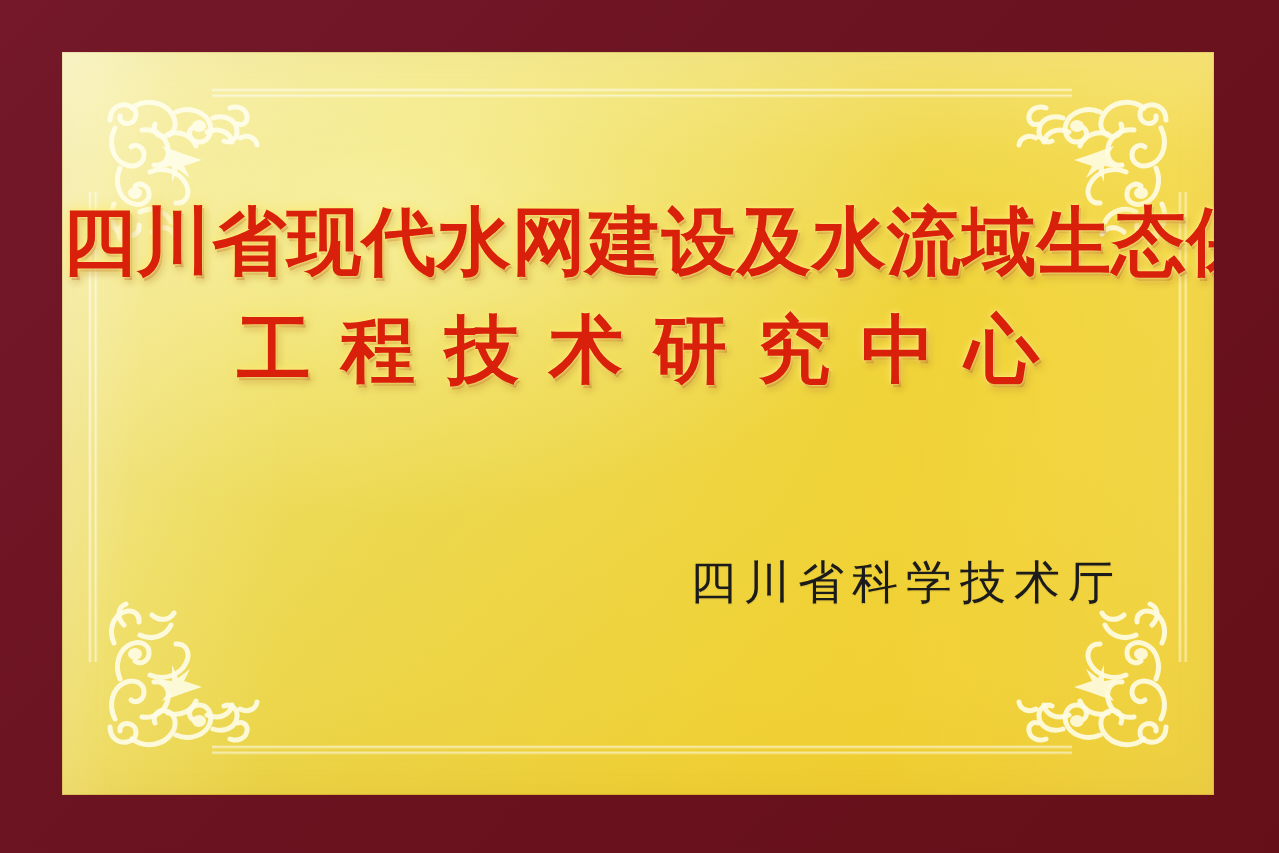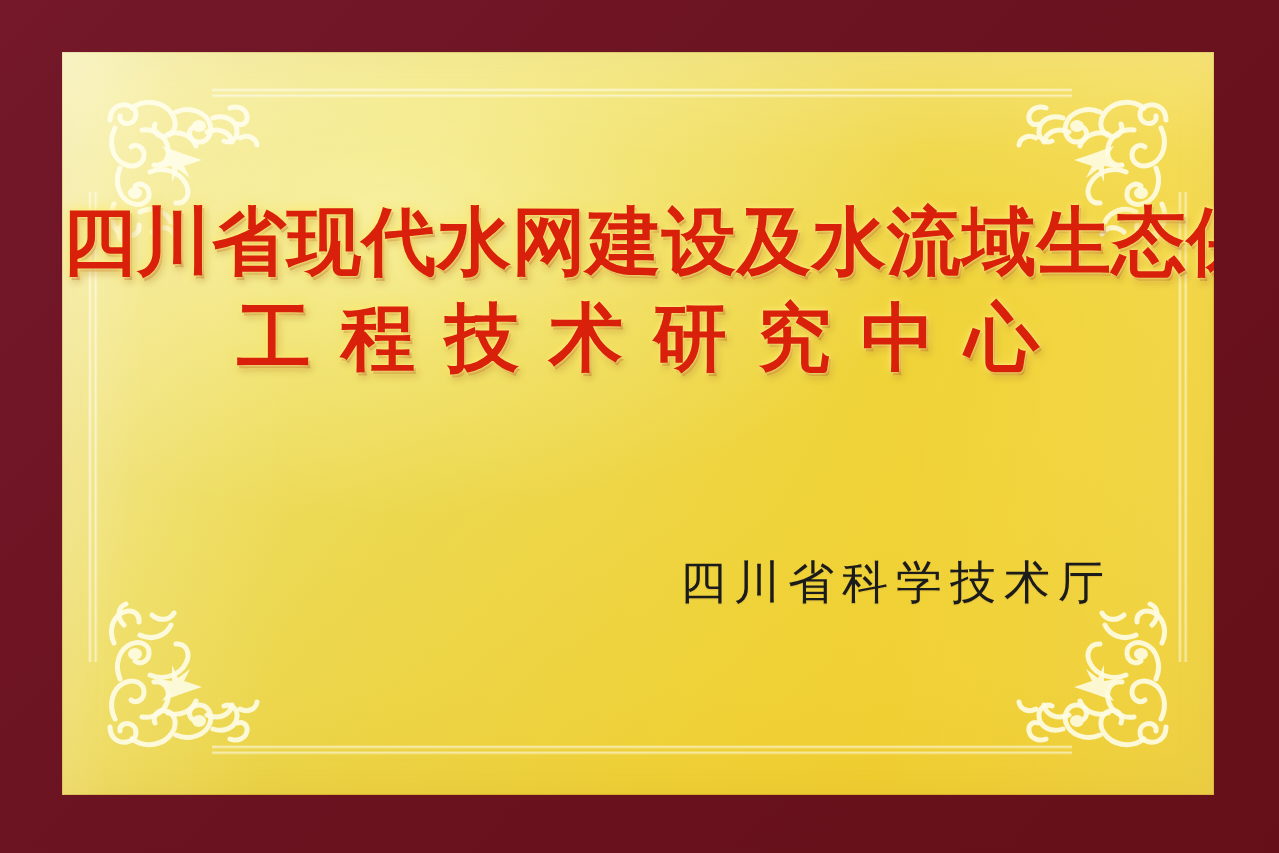--- a/index.html
+++ b/index.html
@@ -155,31 +155,31 @@
        3px 5px 7px rgba(120,35,10,0.25);
   }
   #title-line-1 {
     font-size: 74px;
     letter-spacing: 1px;
   }
   #title-line-2 {
     font-size: 74px;
     letter-spacing: 30px;
     padding-left: 30px;
-    margin-top: 16px;
+    margin-top: 28px;
     text-align: center;
   }
 
   
   #signature-block {
     position: absolute;
     left: 600px;
     top: 500px;
     width: 460px;
-    text-align: center;
+    text-align: right;
   }
   .sig-line {
     color: #1b1b1b;
     font-family: "DejaVu Serif", "Liberation Serif", serif;
     font-weight: 400;
     font-size: 46px;
     letter-spacing: 8px;
     padding-left: 8px;
     line-height: 1.32;
     white-space: nowrap;

